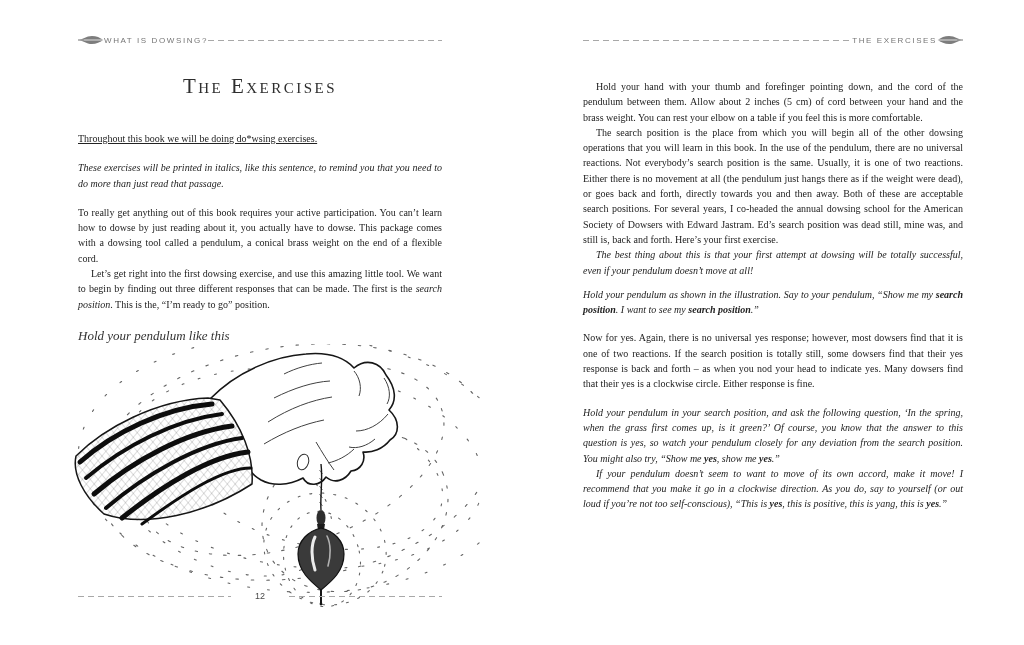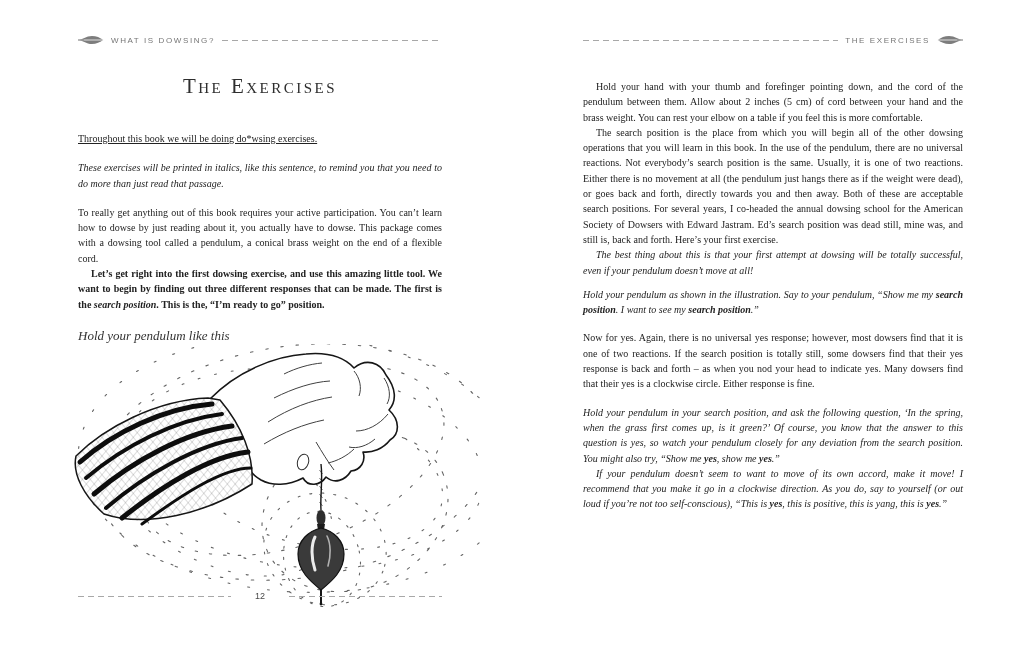--- a/index.html
+++ b/index.html
@@ -4,36 +4,36 @@
 <style>
   * { margin:0; padding:0; box-sizing:border-box; }
   html,body { width:1024px; height:645px; background:#ffffff; overflow:hidden;
               font-family:"Liberation Serif", serif; color:#1f1f1f; }
   .spread { display:flex; width:1024px; height:645px; background:#fff; }
   .page { position:relative; width:512px; height:645px; }
   .page.left  { padding:0 70px 0 78px; }
   .page.right { padding:0 61px 0 71px; }
 
   
-  .running-head { display:flex; align-items:center; margin-top:34px; height:12px; gap:7px; }
+  .running-head { display:flex; align-items:center; margin-top:34px; height:12px; }
   .head-label { font-size:8px; letter-spacing:1.6px; color:#757575;
                 font-family:"Liberation Sans", sans-serif; white-space:nowrap; }
   .dash-rule { flex:1; height:1px;
                background:repeating-linear-gradient(90deg,#a8a8a8 0 6px, transparent 6px 10px); }
   .ornament { width:26px; height:12px; display:inline-flex; }
 
   
   .chapter-title { margin-top:28px; text-align:center; font-variant:small-caps;
                    font-size:21px; letter-spacing:2.5px; color:#2e2e2e; font-weight:500; }
 
   
   .body { font-size:10px; line-height:15.3px; text-align:justify; color:#222; }
   .page.left  .body { margin-top:14px; }
   .page.left  .body.first { margin-top:32px;text-decoration:underline; }
-  .page.left  .body.cont { margin-top:0;font-weight:bold; }
+  .page.left  .body.cont { margin-top:0; }
   .page.right .body { margin-top:9px; }
   .page.right .body.first { margin-top:33px; }
   .page.right .body.cont { margin-top:0; }
   .italicpara { font-style:italic; }
   .indent { text-indent:13px; }
   .run-n {} .run-i { font-style:italic; } .run-bi { font-weight:700; font-style:italic; }
 
   
   .fig-caption { margin-top:16px; font-size:13px; font-style:italic; color:#333; }
   .illustration { margin-left:-8px; margin-top:0; width:410px; height:268px; }

